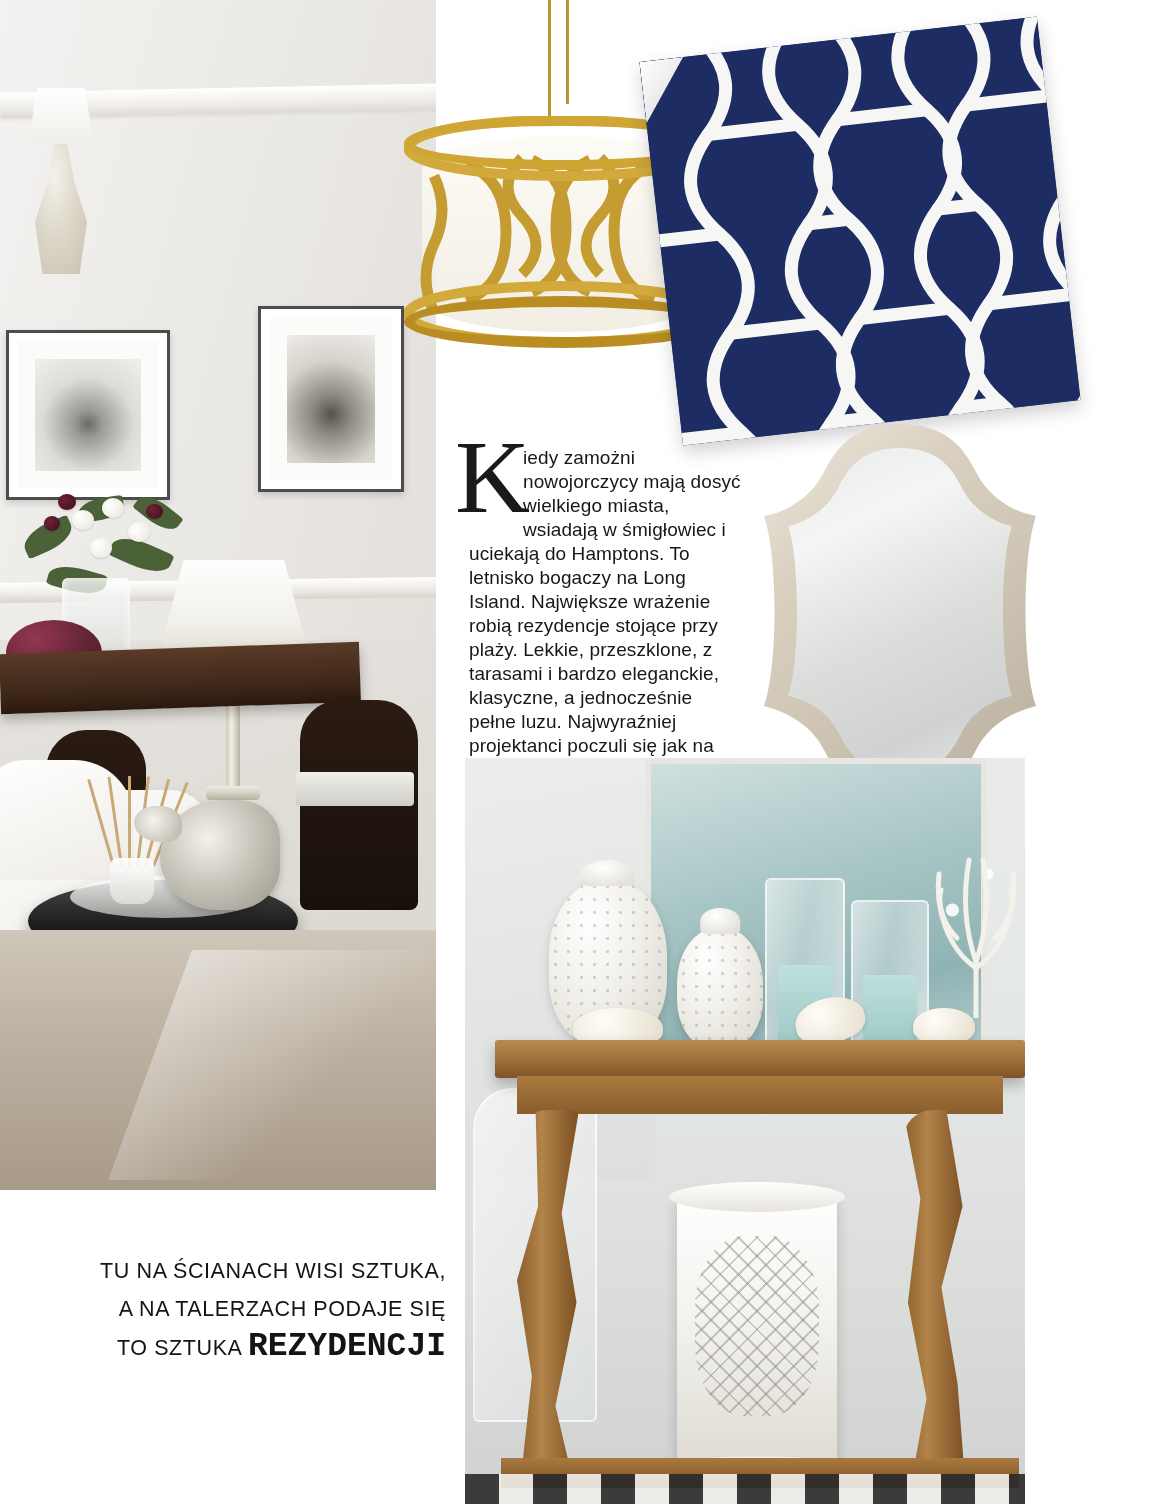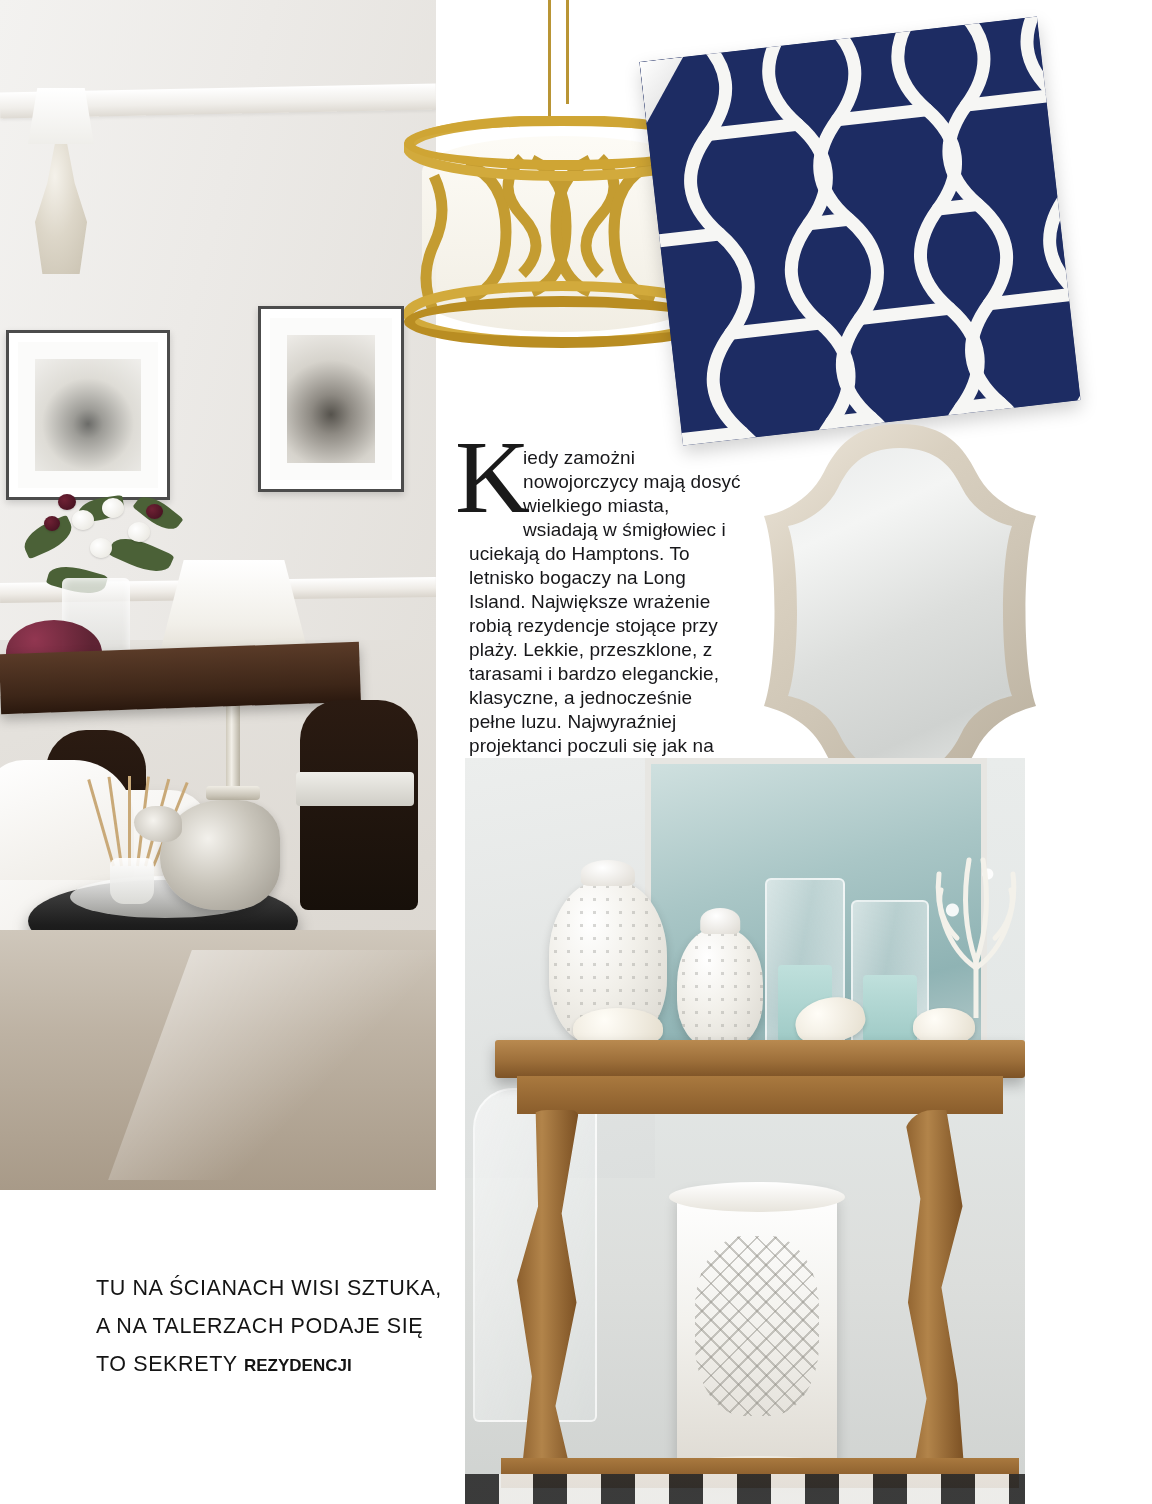--- a/index.html
+++ b/index.html
@@ -371,29 +371,29 @@
   
   .ghost-chair {
     position:absolute; left:8px; top:330px; width:120px; height:330px;
     background: linear-gradient(110deg, rgba(255,255,255,.55), rgba(230,236,236,.3));
     border:2px solid rgba(255,255,255,.6);
     border-radius: 40px 14px 6px 6px;
   }
 
   
   #pullquote {
-    left:96px; top:1252px; width:350px; margin-top:17px;
+    left:96px; top:1252px; width:350px; text-align:right;
   }
   #pullquote .line {
     font-family:"Liberation Sans", sans-serif;
     font-size:21.5px; letter-spacing:.6px; line-height:38px; color:#141414;
     white-space:nowrap;
   }
   #pullquote .serif-em {
-    font-family:Liberation Sans, sans-serif; font-weight:700; font-size:17px; letter-spacing:0;
+    font-family:Liberation Mono, monospace; font-weight:700; font-size:33px; letter-spacing:0;
   }
   #pullquote .line.big {
     font-family:"Liberation Serif", serif; font-weight:700; font-size:30px; letter-spacing:.3px; line-height:44px;
   }
 </style>
 </head>
 <body>
 
 <div class="abs" id="photo-interior">
   <div class="wall"></div>
@@ -580,15 +580,15 @@
   </div>
 
   <div class="console-shelf"></div>
   <div class="floor-tiles"></div>
 </div>
 
 <div class="abs" id="pullquote">
   <div class="line">TU NA ŚCIANACH WISI SZTUKA,</div>
   <div class="line">A NA TALERZACH PODAJE SIĘ</div>
   <div class="line">
-    <span>TO SEKRETY </span><span class="serif-em">REZYDENCJI</span>
+    <span>TO SZTUKA </span><span class="serif-em">REZYDENCJI</span>
   </div>
 </div>
 
 </body></html>

